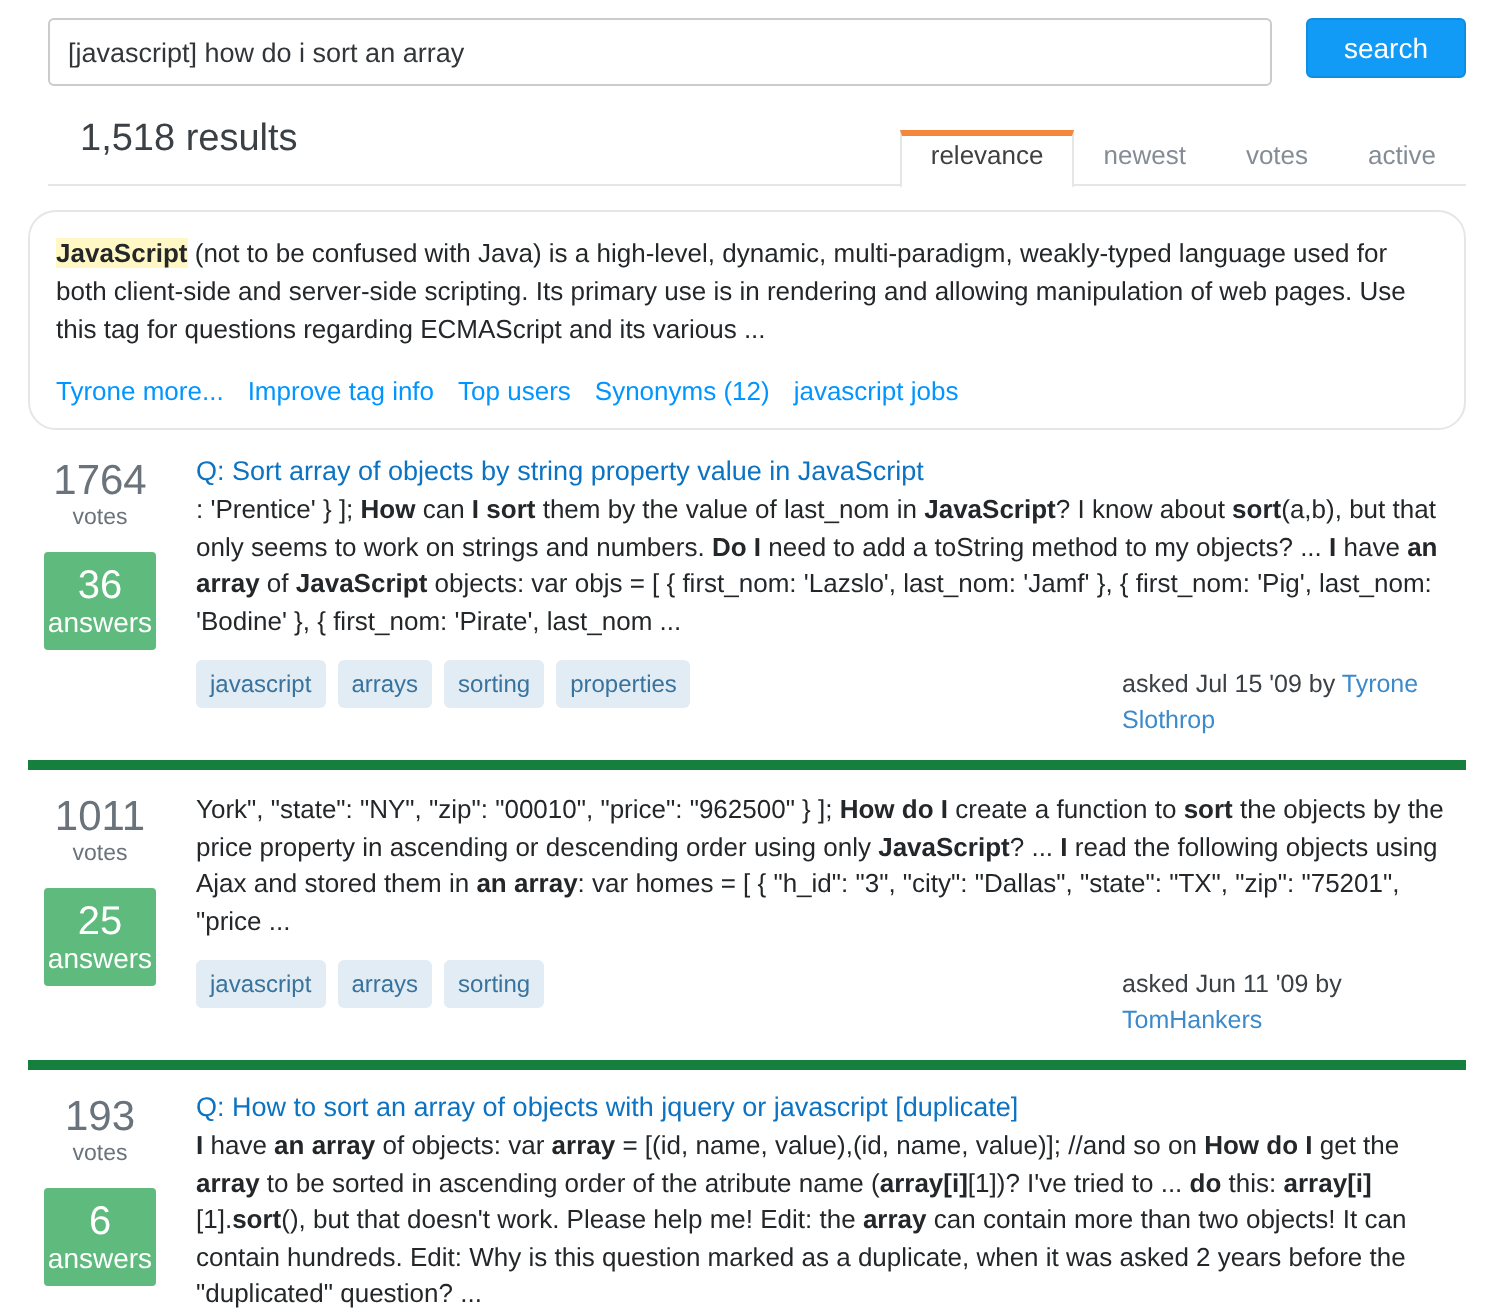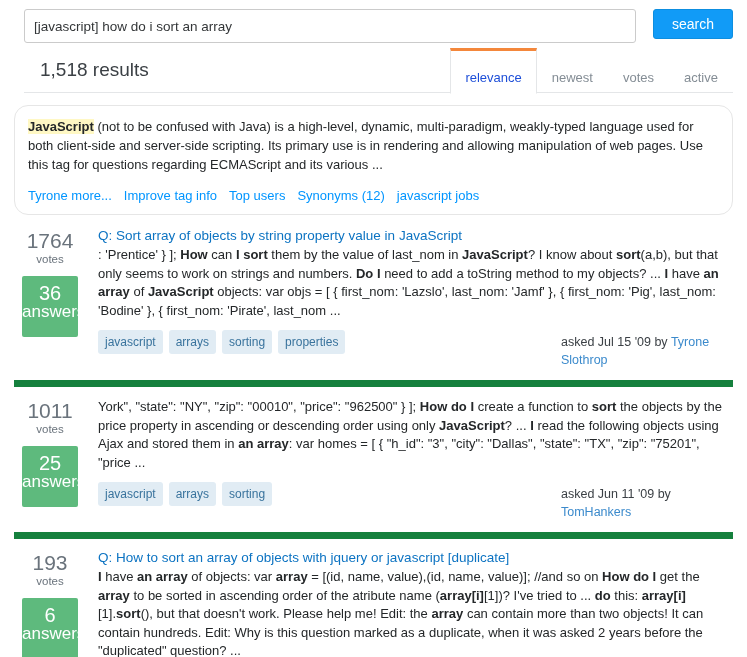--- a/index.html
+++ b/index.html
@@ -81,26 +81,26 @@
     padding: 7px 14px 8px 14px;
     font-size: 13px;
     color: #848d95;
     cursor: pointer;
     border: 1px solid transparent;
     border-bottom: none;
     background: transparent;
     line-height: 15px;
   }
   .tab.active {
-    color: #1d4ed8;
+    color: #404040;
     background: #ffffff;
     border: 1px solid #e4e6e8;
     border-bottom: 1px solid #ffffff;
     border-top: 3px solid #f4873b;
-    padding-top: 19px;
+    padding-top: 2px;
     margin-bottom: -1px;
   }
 
   
   .tag-box {
     margin: 12px 14px 0 14px;
     border: 1px solid #e6e6e6;
     border-radius: 14px;
     background: #ffffff;
     padding: 11px 13px 11px 13px;
@@ -128,21 +128,21 @@
   }
   .tag-links a:last-child { margin-right: 0; }
 
   
   .results {
     margin: 0 14px 0 14px;
   }
   .result {
     display: flex;
     padding: 10px 0 11px 0;
-    border-top: 7px solid #15803d;
+    border-top: 5px solid #15803d;
     position: relative;
   }
   .result:first-child { border-top: none; padding-top: 12px; }
 
   .stats {
     width: 72px;
     flex: 0 0 72px;
     text-align: center;
     padding-top: 2px;
   }
@@ -155,28 +155,28 @@
     font-size: 11.5px;
     color: #6a737c;
     line-height: 15px;
   }
   .answers-badge {
     margin: 9px auto 0 auto;
     width: 56px;
     background: #5eba7d;
     color: #ffffff;
     border-radius: 2px;
-    padding: 6px 0 18px 0;
+    padding: 6px 0 6px 0;
   }
   .answers-num {
     font-size: 20px;
     line-height: 22px;
   }
   .answers-label {
-    font-size: 17px;
+    font-size: 14px;
     line-height: 15px;
   }
 
   .summary {
     flex: 1;
     padding-left: 12px;
     min-width: 0;
   }
   .result-title {
     font-size: 13.5px;

